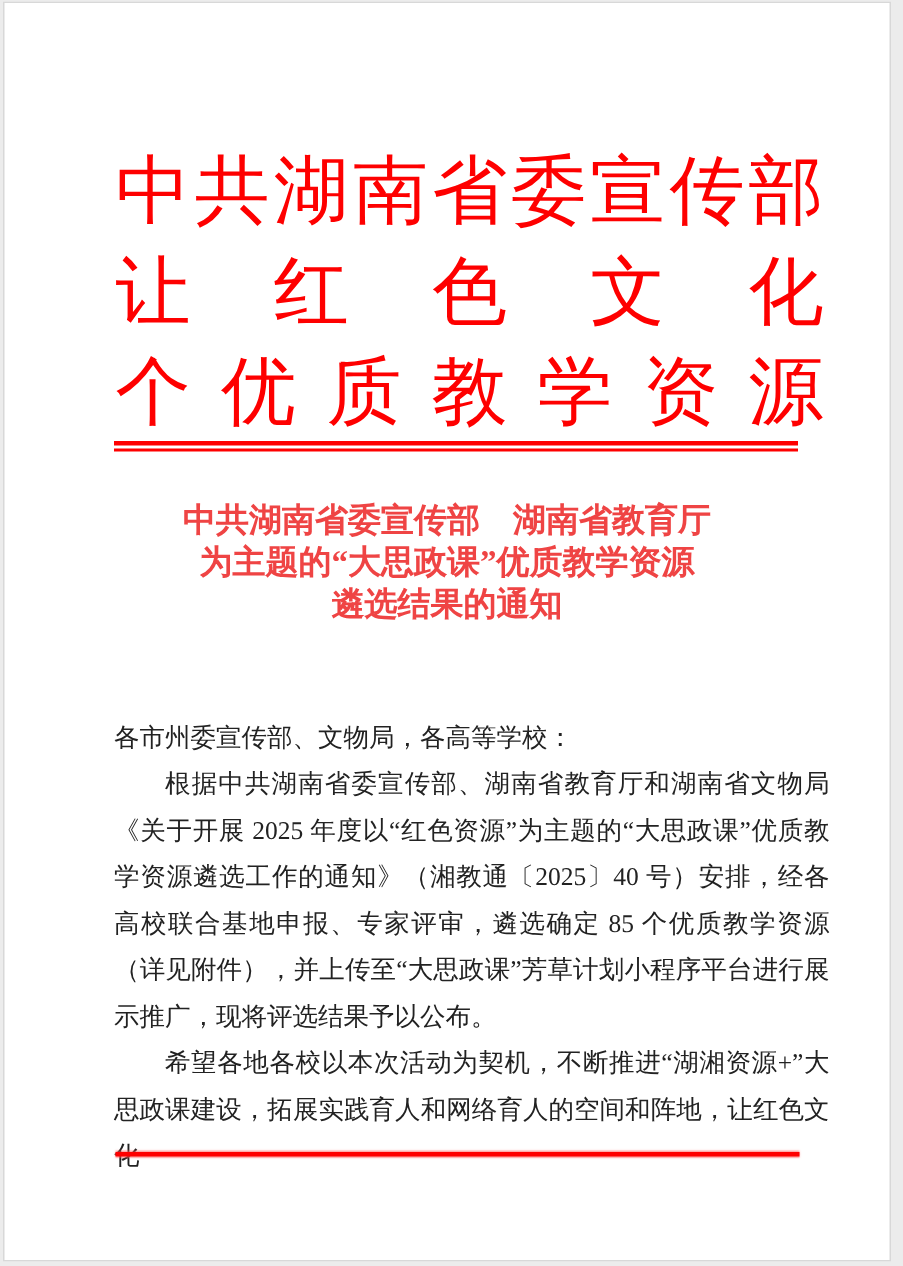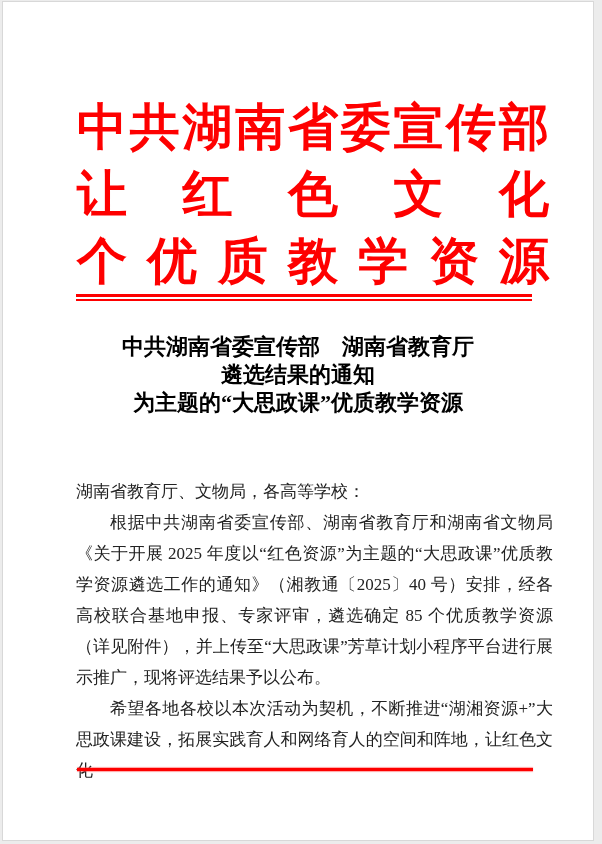--- a/index.html
+++ b/index.html
@@ -31,21 +31,21 @@
   .letterhead {
     position: absolute;
     left: 74px;
     top: 92px;
     width: 472px;
   }
   .letterhead-line {
     display: block;
     width: 100%;
     font-size: 50px;
-    font-weight: bold;
+    font-weight: normal;
     color: #fe0000;
     line-height: 67px;
     white-space: nowrap;
     text-align: justify;
     text-align-last: justify;
     text-justify: inter-character;
     letter-spacing: 0;
   }
   
   .double-rule {
@@ -57,21 +57,21 @@
     border-top: 3px solid #fe0000;
     border-bottom: 2px solid #fe0000;
   }
   
   .doc-title {
     position: absolute;
     left: 0;
     top: 331px;
     width: 100%;
     text-align: center;
-    color: #000000;
+    color: #ef4444;
   }
   .doc-title-line {
     font-size: 22px;
     font-weight: bold;
     line-height: 28px;
     white-space: nowrap;
   }
   
   .doc-body {
     position: absolute;
@@ -110,26 +110,26 @@
     <div class="letterhead">
       <div class="letterhead-line">中共湖南省委宣传部</div>
       <div class="letterhead-line">让红色文化</div>
       <div class="letterhead-line">个优质教学资源</div>
     </div>
 
     <div class="double-rule"></div>
 
     <div class="doc-title">
       <div class="doc-title-line">中共湖南省委宣传部　湖南省教育厅</div>
+      <div class="doc-title-line">为主题的“大思政课”优质教学资源</div>
       <div class="doc-title-line">遴选结果的通知</div>
-      <div class="doc-title-line">为主题的“大思政课”优质教学资源</div>
     </div>
 
     <div class="doc-body">
-      <p>湖南省教育厅、文物局，各高等学校：</p>
+      <p>各市州委宣传部、文物局，各高等学校：</p>
       <p class="indent">根据中共湖南省委宣传部、湖南省教育厅和湖南省文物局《关于开展 2025 年度以“红色资源”为主题的“大思政课”优质教学资源遴选工作的通知》（湘教通〔2025〕40 号）安排，经各高校联合基地申报、专家评审，遴选确定 85 个优质教学资源（详见附件），并上传至“大思政课”芳草计划小程序平台进行展示推广，现将评选结果予以公布。</p>
       <p class="indent">希望各地各校以本次活动为契机，不断推进“湖湘资源+”大思政课建设，拓展实践育人和网络育人的空间和阵地，让红色文化</p>
     </div>
 
     <div class="bottom-rule"></div>
 
   </div>
 </div>
 
 </body></html>

